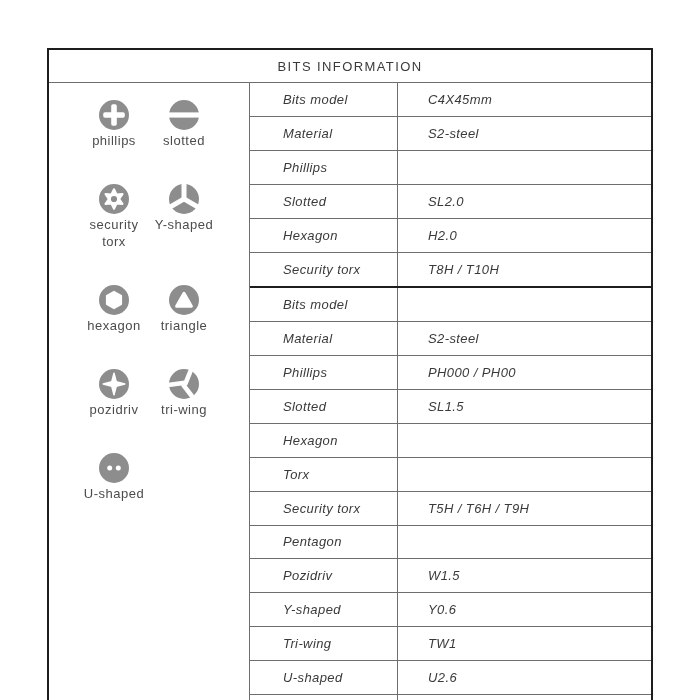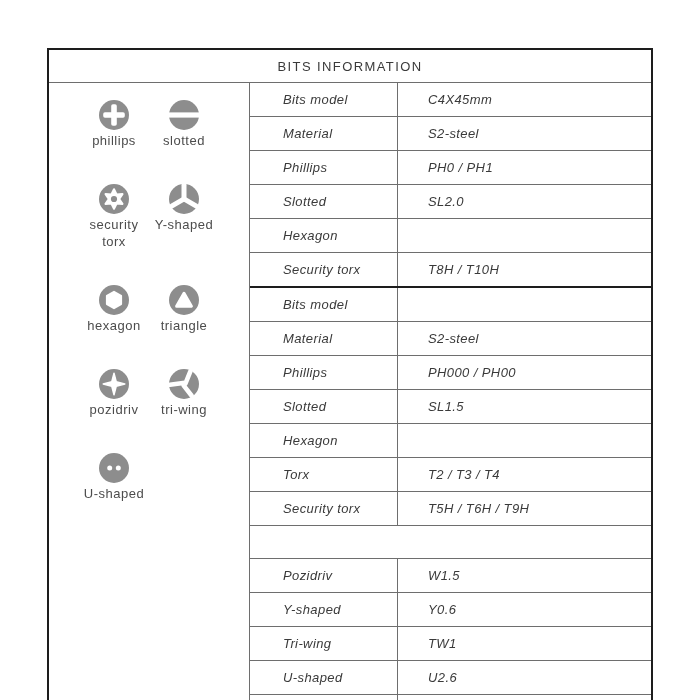--- a/index.html
+++ b/index.html
@@ -139,28 +139,28 @@
           <div class="spec-row">
             <div class="spec-label">Bits model</div>
             <div class="spec-value">C4X45mm</div>
           </div>
           <div class="spec-row">
             <div class="spec-label">Material</div>
             <div class="spec-value">S2-steel</div>
           </div>
           <div class="spec-row">
             <div class="spec-label">Phillips</div>
-            <div class="spec-value">PH0 / PH1</div>
           </div>
           <div class="spec-row">
             <div class="spec-label">Slotted</div>
             <div class="spec-value">SL2.0</div>
           </div>
           <div class="spec-row">
             <div class="spec-label">Hexagon</div>
+            <div class="spec-value">H2.0</div>
           </div>
           <div class="spec-row">
             <div class="spec-label">Security torx</div>
             <div class="spec-value">T8H / T10H</div>
           </div>
         </div>
 
         <div class="spec-section s2">
           <div class="spec-row">
             <div class="spec-label">Bits model</div>
@@ -175,27 +175,27 @@
           </div>
           <div class="spec-row">
             <div class="spec-label">Slotted</div>
             <div class="spec-value">SL1.5</div>
           </div>
           <div class="spec-row">
             <div class="spec-label">Hexagon</div>
           </div>
           <div class="spec-row">
             <div class="spec-label">Torx</div>
-            <div class="spec-value">T2 / T3 / T4</div>
           </div>
           <div class="spec-row">
             <div class="spec-label">Security torx</div>
             <div class="spec-value">T5H / T6H / T9H</div>
           </div>
           <div class="spec-row">
+            <div class="spec-label">Pentagon</div>
           </div>
           <div class="spec-row">
             <div class="spec-label">Pozidriv</div>
             <div class="spec-value">W1.5</div>
           </div>
           <div class="spec-row">
             <div class="spec-label">Y-shaped</div>
             <div class="spec-value">Y0.6</div>
           </div>
           <div class="spec-row">

